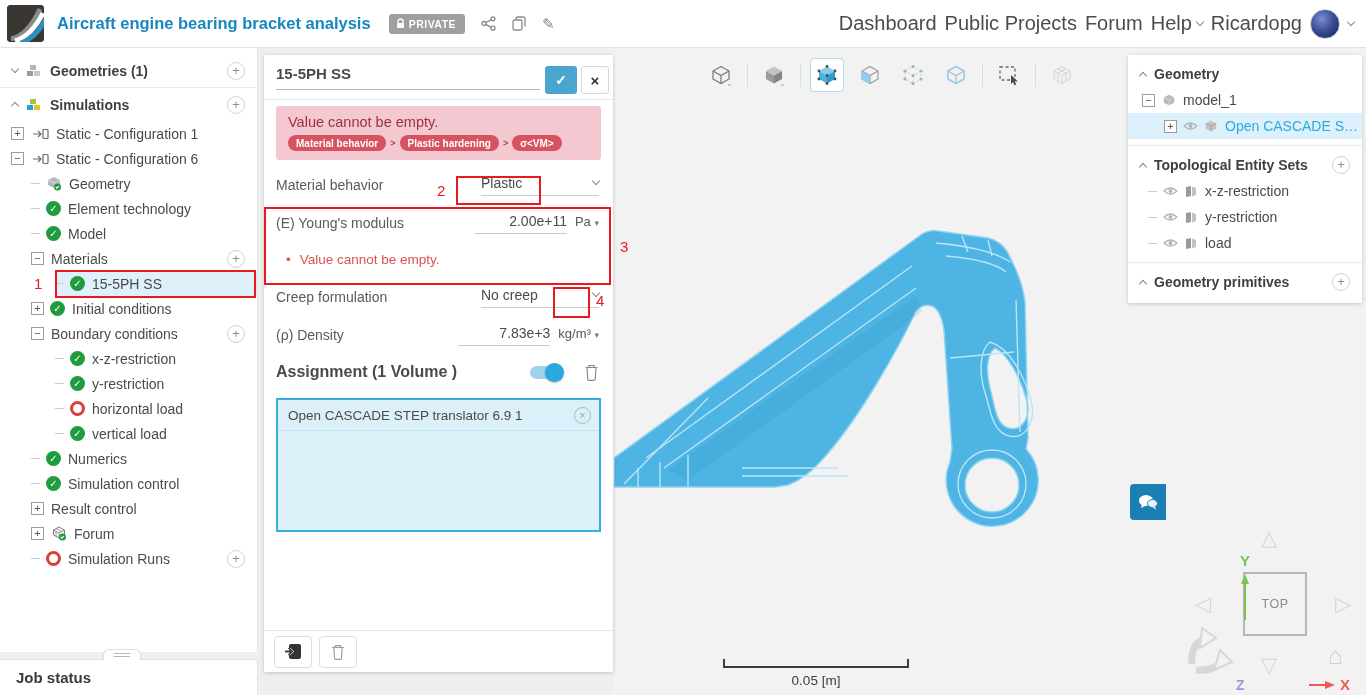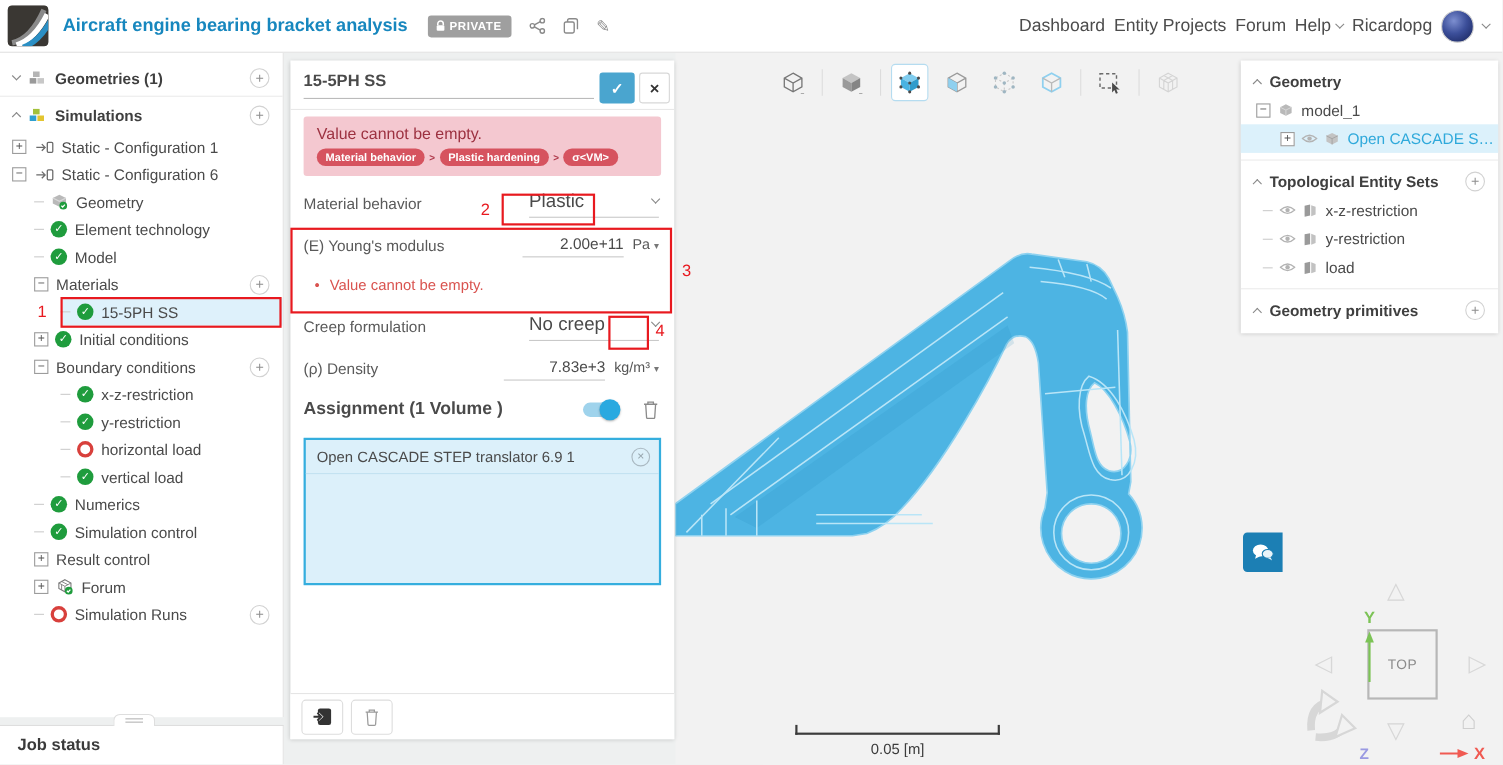--- a/index.html
+++ b/index.html
@@ -6,21 +6,21 @@
   html,body { width:1366px; height:695px; }
   body { font-family:"Liberation Sans","DejaVu Sans",sans-serif; background:#eef0f0; color:#4a4a4a; overflow:hidden; }
   .app { position:relative; width:1166px; height:695px; }
 
   
   .header { position:absolute; left:0; top:0; width:1366px; height:48px; background:#fff; border-bottom:1px solid #e2e2e2; display:flex; align-items:center; z-index:30; }
   .logo { width:37px; height:37px; border-radius:4px; margin-left:7px; background:#3a3733; overflow:hidden; flex:none; }
   .proj-title { margin-left:13px; font-size:16.5px; font-weight:700; color:#1787be; }
   .badge-private { margin-left:18px; background:#9f9f9f; color:#fff; font-size:10.5px; font-weight:700; letter-spacing:.5px; border-radius:3px; padding:4px 9px 4px 7px; display:flex; align-items:center; gap:4px; }
   .hicon { margin-left:16px; color:#8a8a8a; font-size:15px; display:flex; align-items:center; cursor:pointer; }
-  .hnav { margin-left:auto; display:flex; align-items:center; gap:8px; margin-right:12px; font-size:16px; color:#4c4c4c; }
+  .hnav { margin-left:auto; display:flex; align-items:center; gap:8px; margin-right:12px; font-size:20px; color:#4c4c4c; }
   .hnav a { cursor:pointer; display:flex; align-items:center; gap:5px; }
   .avatar { width:30px; height:30px; border-radius:50%; background:radial-gradient(circle at 38% 32%, #7d8fd0 0%, #3c4f9a 45%, #141f55 100%); border:1px solid #d0d0d0; }
   .chev { display:inline-block; width:6px; height:6px; border-right:1.5px solid #888; border-bottom:1.5px solid #888; transform:rotate(45deg); margin-top:-3px; }
   .chev.up { transform:rotate(-135deg); margin-top:3px; }
 
   
   .sidebar { position:absolute; left:0; top:48px; width:258px; height:604px; background:#fff; border-right:1px solid #e3e3e3; padding-top:10px; z-index:5; }
   .trow { height:25px; display:flex; align-items:center; font-size:14px; color:#4a4a4a; padding-left:10px; position:relative; }
   .trow .lbl { margin-left:7px; white-space:nowrap; }
   .trow.root .lbl { font-weight:600; color:#3f3f3f; margin-left:9px; }
@@ -51,21 +51,21 @@
   .alert { margin:6px 12px 0 12px; background:#f4c8d0; border-radius:3px; padding:8px 10px 9px 12px; }
   .alert .msg { font-size:14.5px; color:#9c3140; }
   .crumbs { display:flex; align-items:center; gap:4px; margin-top:5px; }
   .pill { background:#d6535f; color:#fff; font-size:10px; font-weight:700; border-radius:9px; padding:2.5px 8px; white-space:nowrap; }
   .csep { color:#b03a4c; font-size:9px; font-weight:700; }
   .frow { height:38px; display:flex; align-items:center; padding:0 14px 0 12px; }
   .frow .flabel { font-size:14px; color:#5a5a5a; white-space:nowrap; }
   .fright { margin-left:auto; display:flex; align-items:baseline; gap:8px; }
   .fval { border-bottom:1px solid #c9c9c9; text-align:right; font-size:14px; color:#4a4a4a; padding-bottom:4px; }
   .w92 { width:92px; } .w140 { width:140px; }
-  .selval { width:118px; border-bottom:1px solid #c9c9c9; font-size:17px; color:#4a4a4a; padding-bottom:4px; display:flex; }
+  .selval { width:118px; border-bottom:1px solid #c9c9c9; font-size:14px; color:#4a4a4a; padding-bottom:4px; display:flex; }
   .selval .chev { margin-left:auto; align-self:center; }
   .unit { font-size:13px; color:#555; white-space:nowrap; }
   .unit .car { font-size:9px; color:#777; }
   .sigrow { height:34px; display:flex; align-items:center; padding:0 14px 0 12px; margin-top:4px; }
   .sig { font-size:14px; color:#5a5a5a; }
   .sig sub { font-size:10px; }
   .btn-chart { margin-left:auto; width:56px; height:30px; background:#fff; border:1px solid #e2e2e2; border-radius:3px; display:flex; align-items:center; justify-content:center; cursor:pointer; }
   .ferr { display:flex; gap:9px; padding:10px 14px 0 22px; font-size:13.5px; color:#d9534f; height:24px; margin-bottom:12px; }
   .arow { height:36px; display:flex; align-items:center; padding:0 14px 0 12px; }
   .arow .flabel { font-weight:700; color:#4a4a4a;text-align:right; }
@@ -143,21 +143,21 @@
       <svg width="14" height="15" viewBox="0 0 14 15">
           <rect x="1" y="4" width="9" height="10" rx="1.5" fill="none" stroke="#8a8a8a" stroke-width="1.3"></rect>
           <path d="M4 4 V2.5 a1.5 1.5 0 0 1 1.5-1.5 H11 a2 2 0 0 1 2 2 V10.5" fill="none" stroke="#8a8a8a" stroke-width="1.3"></path>
         </svg>
     </div>
     <div class="hicon">
         <span>✎</span>
       </div>
     <div class="hnav">
       <a>Dashboard</a>
-      <a>Entity Projects</a>
+      <a>Public Projects</a>
       <a>Forum</a>
       <a>
           <span>Help</span>
           <span class="chev"></span>
         </a>
       <a>Ricardopg</a>
       <span class="avatar"></span>
       <span class="chev"></span>
     </div>
   </div>

